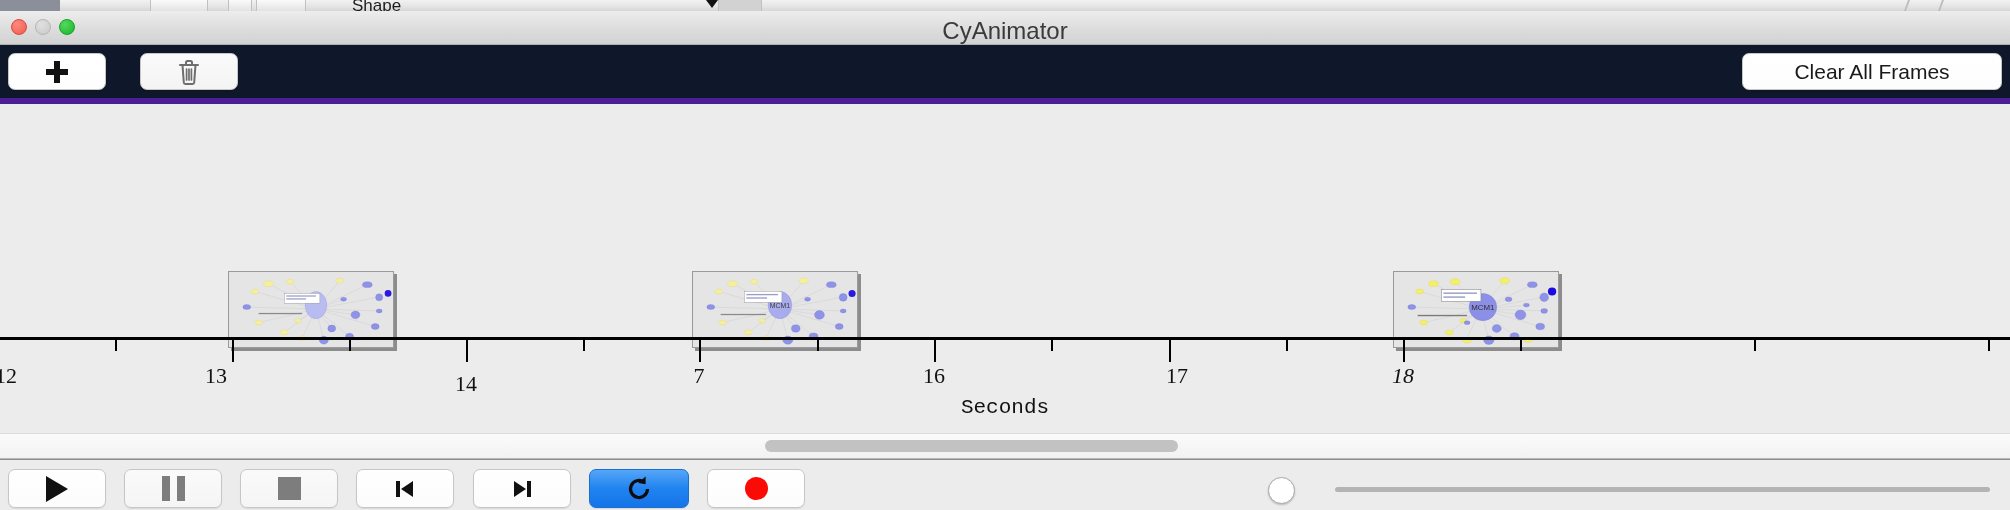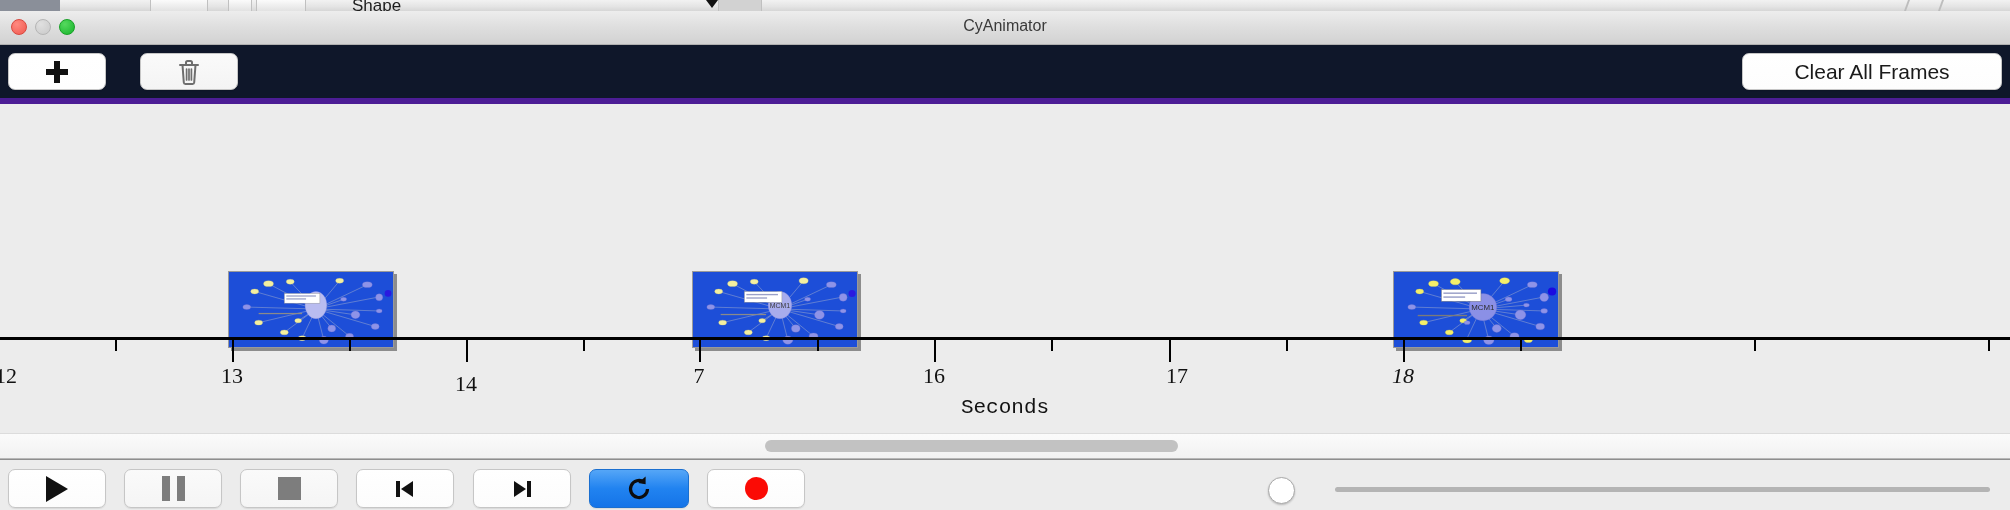--- a/index.html
+++ b/index.html
@@ -88,21 +88,21 @@
     box-sizing: border-box;
   }
   .light.red    { background: radial-gradient(circle at 35% 30%, #ff8a80, #f0594f); border: 1px solid #d8483f; }
   .light.yellow { background: radial-gradient(circle at 35% 30%, #e0e0e0, #c9c9c9); border: 1px solid #b5b5b5; }
   .light.green  { background: radial-gradient(circle at 35% 30%, #55d95e, #17b42b); border: 1px solid #16a025; }
   #window-title {
     position: absolute;
     left: 0; right: 0;
     top: 6px;
     text-align: center;
-    font-size: 16px;
+    font-size: 24px;
     color: #3a3a3a;
     font-family: "Liberation Sans", sans-serif;
   }
 
   
   #toolbar {
     position: relative;
     height: 53px;
     background: #0f172a;
     border-bottom: 6px solid #4c1d95;
@@ -162,21 +162,21 @@
   .frame {
     position: absolute;
     width: 166px;
     height: 77px;
     box-sizing: border-box;
     background: #ffffff;
     border: 1px solid #9a9a9a;
     box-shadow: 3px 3px 0 0 #8c8c8c;
     overflow: hidden;
   }
-  .frame .net { position: absolute; inset: 0; background: #1d4ed8; }
+  .frame .net { position: absolute; inset: 0; background: #e5e5e5; }
   .frame svg { display: block; width: 100%; height: 100%; }
 
   
   #axis-line {
     position: absolute;
     left: 0; top: 233px;
     width: 2010px; height: 3px;
     background: #000;
   }
   .tick {
@@ -506,21 +506,21 @@
     <div class="tick minor" style="left:1988px;"></div>
 
     <div class="tick major" style="left:232px;"></div>
     <div class="tick major" style="left:466px;"></div>
     <div class="tick major" style="left:699px;"></div>
     <div class="tick major" style="left:934px;"></div>
     <div class="tick major" style="left:1169px;"></div>
     <div class="tick major" style="left:1403px;"></div>
 
     <div class="tick-label" style="left:6px;">12</div>
-    <div class="tick-label" style="left:232px;">13</div>
+    <div class="tick-label" style="left:216px;">13</div>
     <div class="tick-label" style="left:466px;margin-top:8px;">14</div>
     <div class="tick-label" style="left:699px;">7</div>
     <div class="tick-label" style="left:934px;">16</div>
     <div class="tick-label" style="left:1169px;margin-left:8px;">17</div>
     <div class="tick-label" style="left:1403px;font-style:italic;">18</div>
 
     <div id="axis-title">Seconds</div>
 
     <div id="hscroll">
       <div id="hscroll-thumb"></div>

